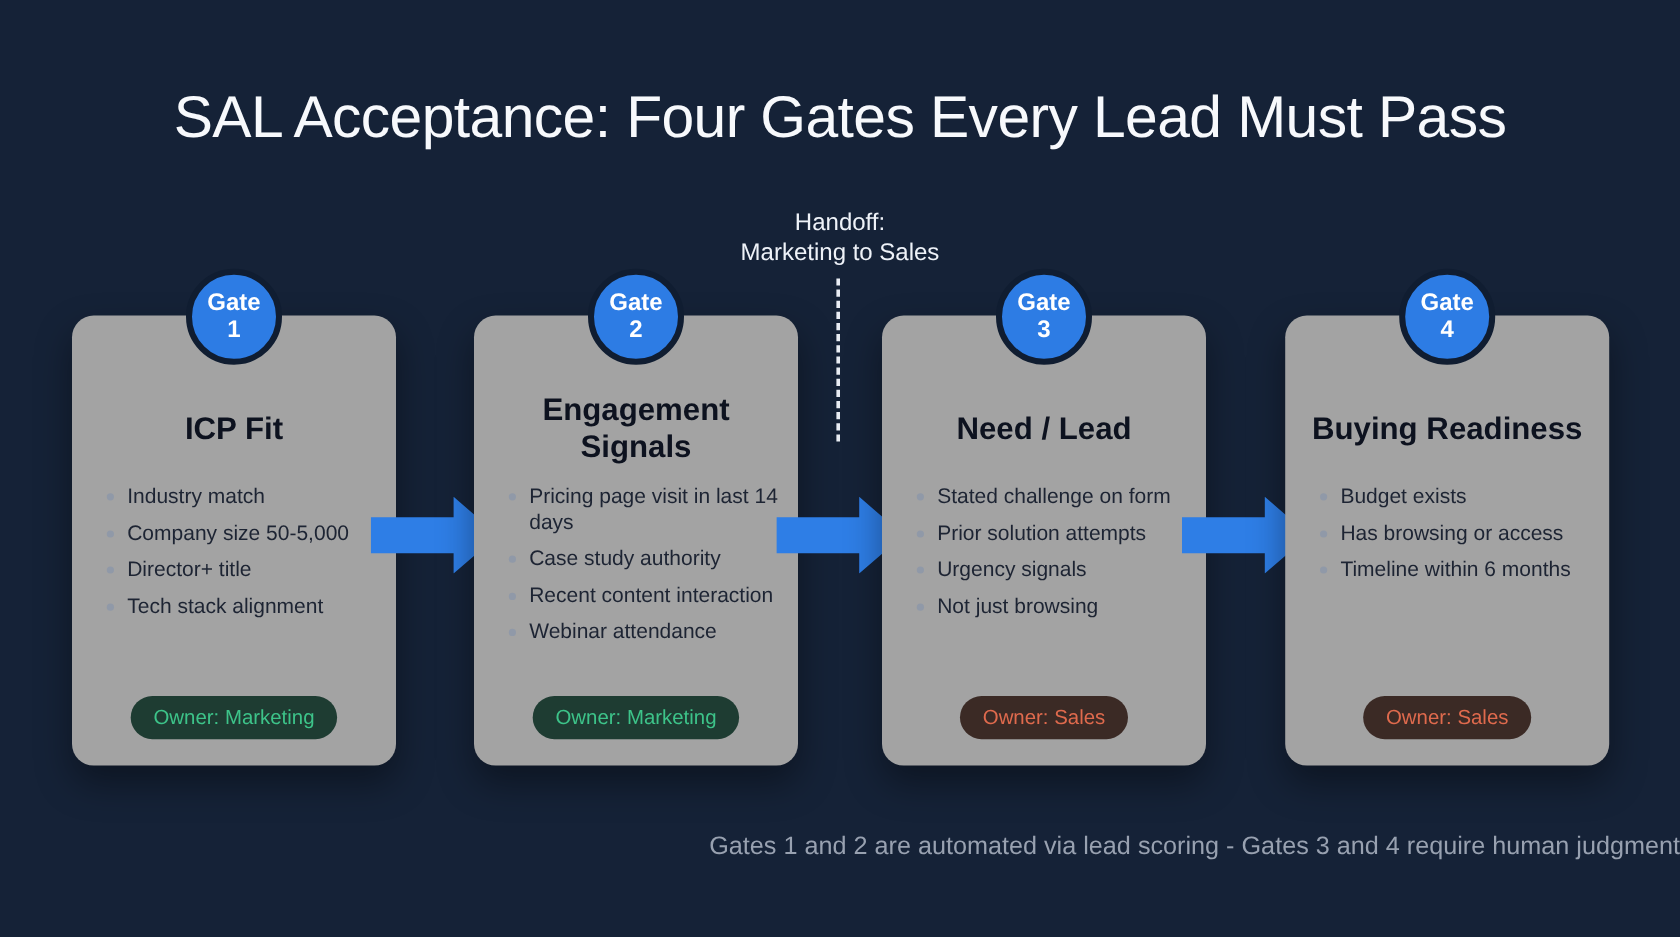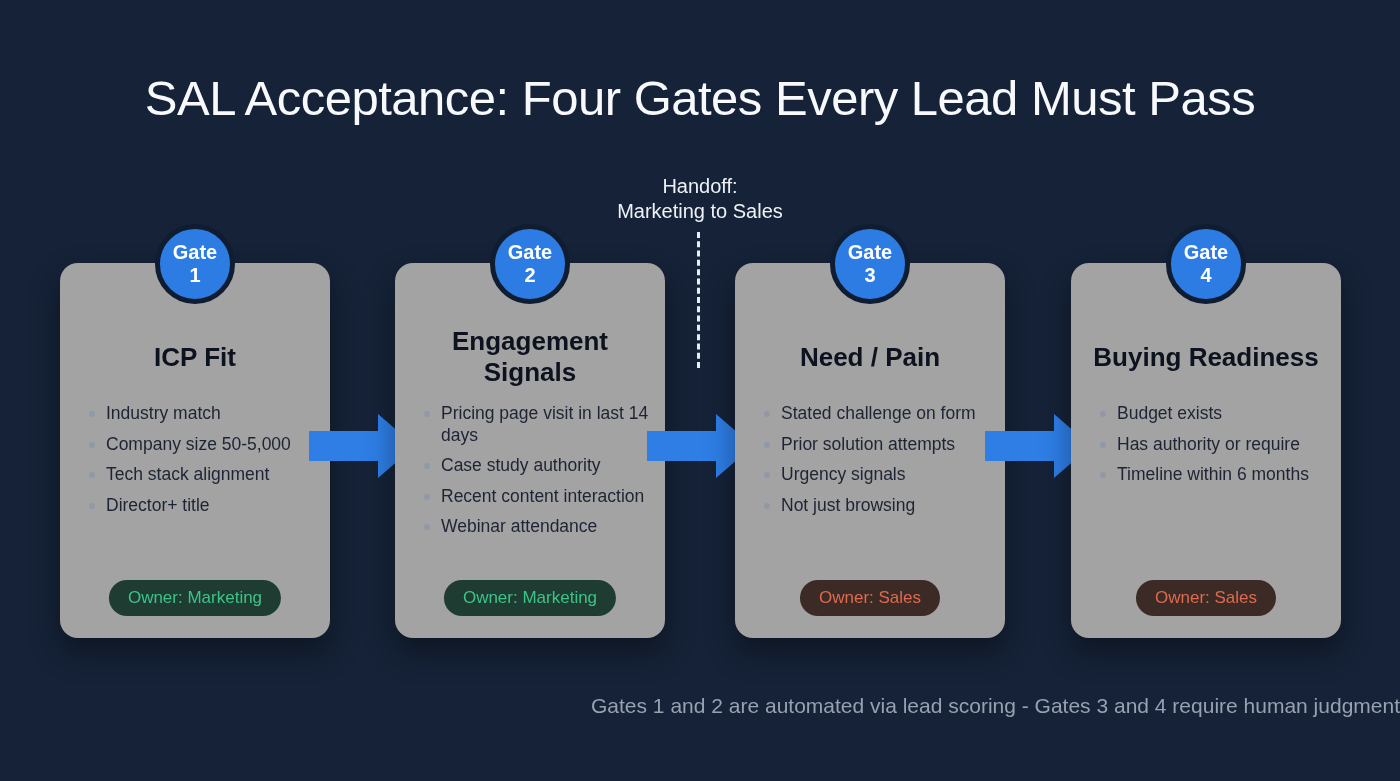--- a/index.html
+++ b/index.html
@@ -86,22 +86,22 @@
 
   <div class="card card--1">
     <div class="gate-badge">
       <span>Gate</span>
       <span>1</span>
     </div>
     <div class="card-title">ICP Fit</div>
     <ul class="bullets">
       <li>Industry match</li>
       <li>Company size 50-5,000</li>
+      <li>Director+ title</li>
       <li>Tech stack alignment</li>
-      <li>Director+ title</li>
     </ul>
     <div class="owner owner--marketing">Owner: Marketing</div>
   </div>
 
   <svg class="arrow arrow--1" viewBox="0 0 106 64">
     <path d="M0 17 H69 V0 L106 32 L69 64 V47 H0 Z" fill="#2e7ee6"></path>
   </svg>
 
   <div class="card card--2">
     <div class="gate-badge">
@@ -120,21 +120,21 @@
 
   <svg class="arrow arrow--2" viewBox="0 0 106 64">
     <path d="M0 17 H69 V0 L106 32 L69 64 V47 H0 Z" fill="#2e7ee6"></path>
   </svg>
 
   <div class="card card--3">
     <div class="gate-badge">
       <span>Gate</span>
       <span>3</span>
     </div>
-    <div class="card-title">Need / Pain</div>
+    <div class="card-title">Need / Lead</div>
     <ul class="bullets">
       <li>Stated challenge on form</li>
       <li>Prior solution attempts</li>
       <li>Urgency signals</li>
       <li>Not just browsing</li>
     </ul>
     <div class="owner owner--sales">Owner: Sales</div>
   </div>
 
   <svg class="arrow arrow--3" viewBox="0 0 106 64">
@@ -142,21 +142,21 @@
   </svg>
 
   <div class="card card--4">
     <div class="gate-badge">
       <span>Gate</span>
       <span>4</span>
     </div>
     <div class="card-title">Buying Readiness</div>
     <ul class="bullets">
       <li>Budget exists</li>
-      <li>Has authority or require</li>
+      <li>Has browsing or access</li>
       <li>Timeline within 6 months</li>
     </ul>
     <div class="owner owner--sales">Owner: Sales</div>
   </div>
 
   <div class="footer-note">Gates 1 and 2 are automated via lead scoring - Gates 3 and 4 require human judgment</div>
 
 </div>
 
 </body></html>

